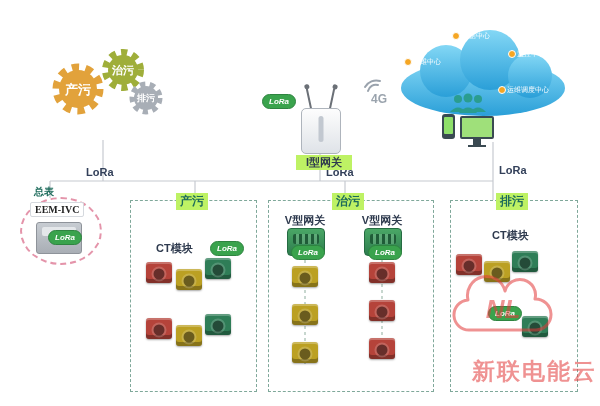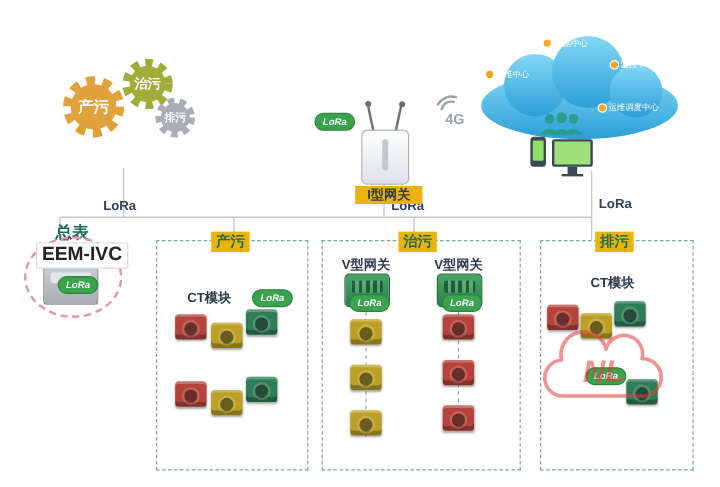--- a/index.html
+++ b/index.html
@@ -1,21 +1,21 @@
 <!DOCTYPE html>
 <html><head>
 <meta charset="utf-8">
 <style>
   html,body{margin:0;padding:0;background:#fff;}
   #stage{position:relative;width:600px;height:406px;background:#fff;overflow:hidden;
          font-family:"Liberation Sans","DejaVu Sans",sans-serif;}
   .abs{position:absolute;}
   .lbl{font-weight:bold;color:#1d6b5b;font-size:12px;white-space:nowrap;}
   .dark-lbl{font-weight:bold;color:#2e3a4e;font-size:11px;white-space:nowrap;}
-  .seclabel{background:#eab308;padding:0 4px;z-index:3;}
+  .seclabel{background:#bef264;padding:0 4px;z-index:3;}
   .bus-lora{font-weight:bold;font-size:11px;color:#33405a;z-index:2;}
   .lora-badge{background:#3aa34d;color:#fff;font-weight:bold;font-style:italic;font-size:8px;
               line-height:11px;padding:1px 6px;border-radius:9px;border:1px solid #2e8440;
               z-index:4;white-space:nowrap;}
   .box{border:1px dashed #7fa89a;z-index:1;}
   
   .module{width:26px;height:21px;border-radius:3px;z-index:2;
           box-shadow:0 1px 2px rgba(0,0,0,.35), inset 0 2px 0 rgba(255,255,255,.25), inset 0 -4px 0 rgba(0,0,0,.28);}
   .module::before{content:"";position:absolute;left:50%;top:55%;transform:translate(-50%,-50%);
           width:11px;height:11px;border-radius:50%;background:#1b1b1b;opacity:.5;
@@ -33,21 +33,21 @@
        border:1px solid #aeb4bc;border-radius:5px;z-index:2;}
   .igw-body::before{content:"";position:absolute;left:50%;top:7px;transform:translateX(-50%);
        width:5px;height:26px;border-radius:3px;background:#c2c8d0;}
   .antenna{width:2px;height:22px;background:#6b7077;border-radius:1px;z-index:2;}
   .antenna::before{content:"";position:absolute;top:-4px;left:-1.5px;width:5px;height:5px;border-radius:50%;background:#6b7077;}
   
   .meter-dev{width:44px;height:30px;background:linear-gradient(#c7ccd2,#a9aeb5);
        border:1px solid #8e939a;border-radius:3px;z-index:2;}
   .meter-dev::before{content:"";position:absolute;left:5px;top:4px;right:5px;height:9px;background:#e4e7ea;border-radius:2px;}
   .eem-chip{background:#fff;border:1px solid #d5d9de;border-radius:2px;font-weight:bold;
-       font-size:16px;color:#222;padding:1px 4px;z-index:3;}
+       font-size:10px;color:#222;padding:1px 4px;z-index:3;font-family:Liberation Serif, serif;}
   .meter-ring{width:78px;height:64px;border:2px dashed #e494aa;border-radius:50%;z-index:1;}
   
   .cnode-lbl{font-size:7px;color:#fff;white-space:nowrap;z-index:4;}
   .cnode-dot{width:6px;height:6px;border-radius:50%;background:#f5a623;border:1px solid #fff;z-index:4;}
   .cloud-title{width:170px;text-align:center;color:#fff;font-weight:bold;font-size:13px;
        letter-spacing:1px;z-index:4;text-shadow:0 1px 1px rgba(0,0,0,.15);}
   
   .phone{width:13px;height:25px;background:#3a4a52;border-radius:3px;z-index:3;}
   .phone::before{content:"";position:absolute;left:2px;top:3px;right:2px;bottom:5px;background:#8ee06a;border-radius:1px;}
   .monitor{width:30px;height:19px;background:#9fe07a;border:2px solid #3a4a52;border-radius:2px;z-index:3;}
@@ -139,21 +139,21 @@
     <circle cx="30" cy="7" r="4"></circle>
       <path d="M22 20 q8 -9 16 0 z"></path>
   </svg>
   <div class="abs phone" style="left:442px;top:114px"></div>
   <div class="abs monitor" style="left:460px;top:116px"></div>
 
   <div class="abs bus-lora" style="left:86px;top:166px">LoRa</div>
   <div class="abs bus-lora" style="left:326px;top:166px">LoRa</div>
   <div class="abs bus-lora" style="left:499px;top:164px">LoRa</div>
 
-  <div class="abs lbl" style="left:46px;top:185px;font-size:14px">总表</div>
+  <div class="abs lbl" style="left:34px;top:185px;font-size:10px">总表</div>
   <div class="abs meter-ring" style="left:20px;top:197px"></div>
   <div class="abs eem-chip" style="left:30px;top:202px">EEM-IVC</div>
   <div class="abs meter-dev" style="left:36px;top:222px"></div>
   <div class="abs lora-badge" style="left:48px;top:230px">LoRa</div>
 
   <div class="abs box" style="left:130px;top:200px;width:125px;height:190px"></div>
   <div class="abs lbl seclabel" style="left:176px;top:193px">产污</div>
   <div class="abs dark-lbl" style="left:156px;top:241px">CT模块</div>
   <div class="abs lora-badge" style="left:210px;top:241px">LoRa</div>
   <div class="abs module m-red" style="left:146px;top:262px"></div>
@@ -185,15 +185,16 @@
   <div class="abs module m-yellow" style="left:484px;top:261px"></div>
   <div class="abs module m-green" style="left:512px;top:251px"></div>
   <div class="abs module m-green" style="left:522px;top:316px"></div>
   <div class="abs lora-badge" style="left:488px;top:306px">LoRa</div>
 
   <div class="abs watermark" style="left:428px;top:262px;width:166px;height:138px">
     <svg class="abs" style="left:18px;top:6px" width="110" height="78">
       <path d="M24 62 a15 15 0 0 1 -2 -30 a19 19 0 0 1 37 -9 a15 15 0 0 1 30 8 a13 13 0 0 1 1 31 z" fill="none" stroke="currentColor" stroke-width="3" stroke-linejoin="round"></path>
       <text x="57" y="50" text-anchor="middle" font-size="26" font-weight="bold" font-style="italic" fill="currentColor">NL</text>
     </svg>
+    <div class="abs wm-text" style="left:44px;top:94px">新联电能云</div>
   </div>
 
 </div>
 
 </body></html>

